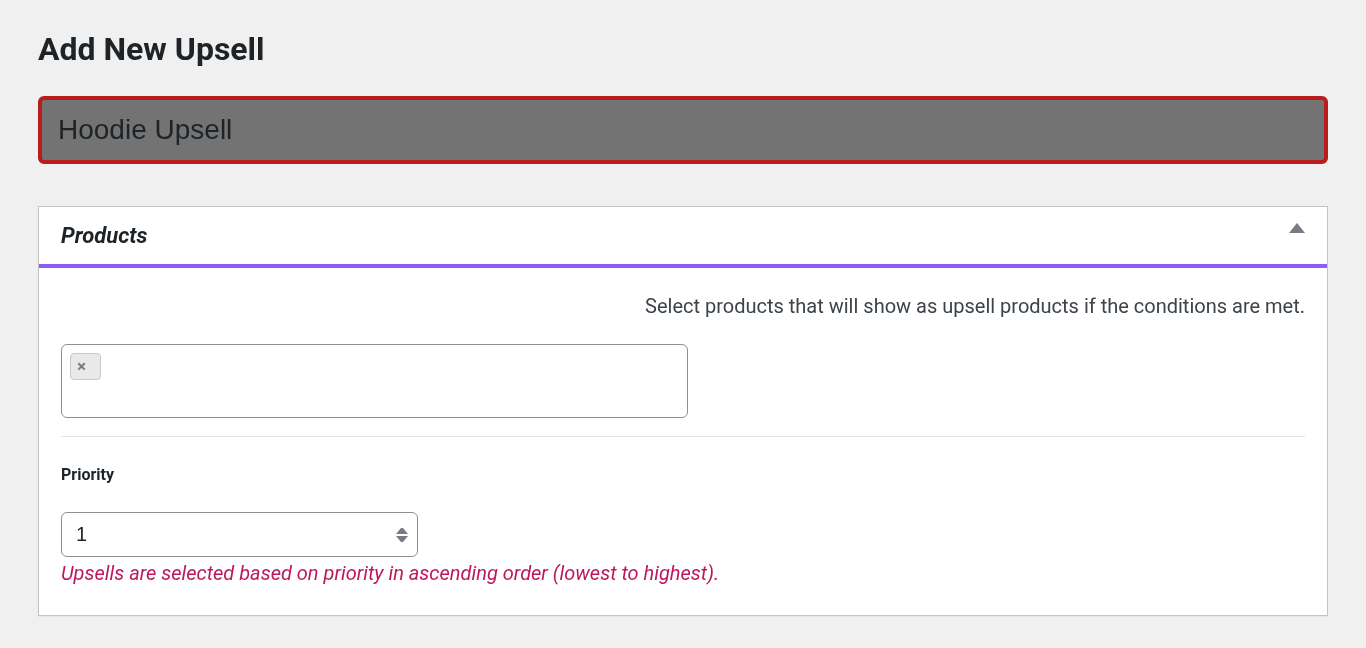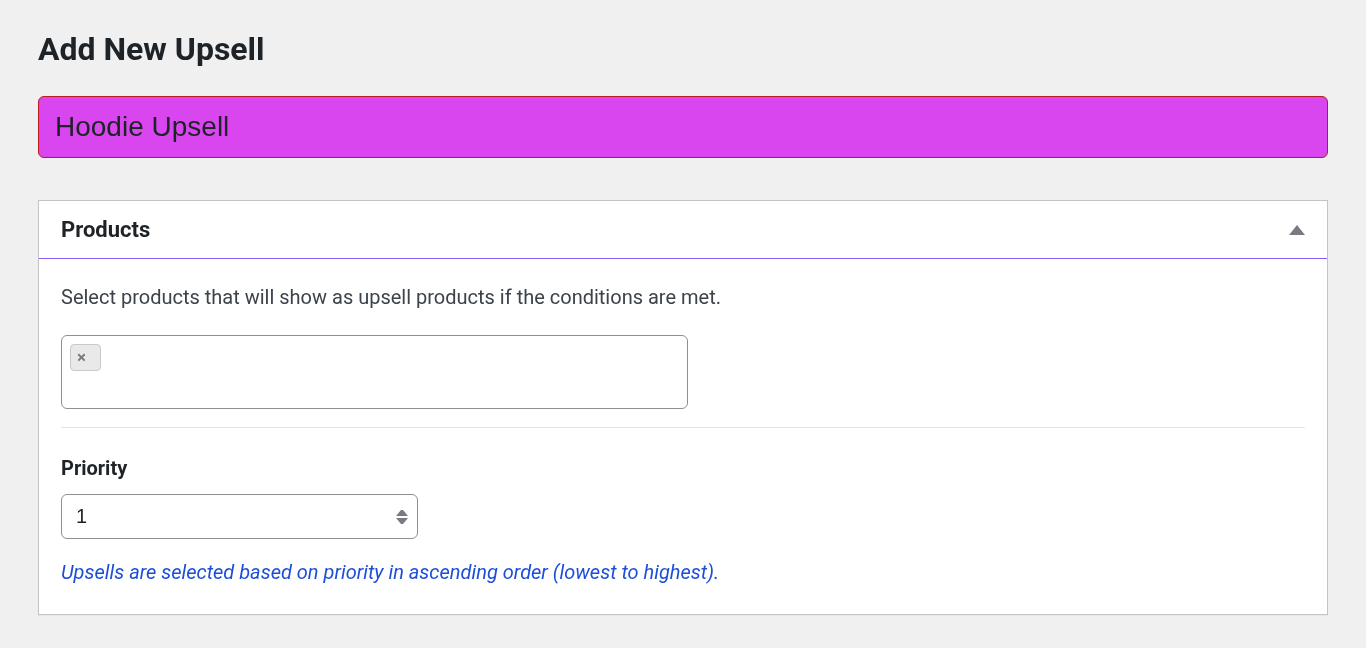--- a/index.html
+++ b/index.html
@@ -16,60 +16,61 @@
     .page-title {
       font-size: 32px;
       font-weight: 700;
       color: #1d2327;
       margin-bottom: 28px;
     }
     .title-input {
       width: 100%;
       padding: 12px 16px;
       font-size: 28px;
-      border: 1px solid #b91c1c;
+      border: 4px solid #b91c1c;
       border-radius: 6px;
-      background: #d946ef;
+      background: #737373;
       color: #1d2327;
       outline: none;
       line-height: 1.3;
     }
     .metabox {
       margin-top: 42px;
       background: #fff;
       border: 1px solid #c3c4c7;
       box-shadow: 0 1px 1px rgba(0,0,0,0.04);
     }
     .metabox-header {
       display: flex;
       justify-content: space-between;
-      align-items: center;
       padding: 16px 22px;
-      border-bottom: 1px solid #8b5cf6;
+      border-bottom: 4px solid #8b5cf6;
       cursor: pointer;
+      font-style: italic;
     }
     .metabox-title {
       font-size: 22px;
       font-weight: 700;
       color: #1d2327;
     }
     .collapse-icon {
       width: 0;
       height: 0;
       border-left: 8px solid transparent;
       border-right: 8px solid transparent;
       border-bottom: 10px solid #787c82;
     }
     .metabox-body {
       padding: 26px 22px 30px 22px;
     }
     .help-text {
       font-size: 20px;
       color: #3c434a;
       margin-bottom: 26px;
+      text-align: right;
     }
     .product-select {
       width: 627px;
       max-width: 100%;
       min-height: 74px;
       border: 1px solid #8c8f94;
       border-radius: 6px;
       background: #fff;
       padding: 8px;
       display: flex;
@@ -97,24 +98,24 @@
       font-weight: 700;
       cursor: pointer;
       line-height: 1;
     }
     .divider {
       border: none;
       border-top: 1px solid #e5e5e5;
       margin: 18px 0 28px 0;
     }
     .field-label {
-      font-size: 20px;
+      font-size: 16px;
       font-weight: 700;
       color: #1d2327;
-      margin-bottom: 14px;
+      margin-bottom: 28px;
       display: block;
     }
     .number-wrap {
       position: relative;
       width: 357px;
     }
     .number-input {
       width: 100%;
       padding: 10px 34px 10px 14px;
       font-size: 20px;
@@ -144,22 +145,22 @@
       border-bottom: 6px solid #787c82;
     }
     .stepper-down {
       border-left: 5px solid transparent;
       border-right: 5px solid transparent;
       border-top: 6px solid #787c82;
     }
     .hint-text {
       font-size: 20px;
       font-style: italic;
-      color: #1d4ed8;
-      margin-top: 21px;
+      color: #be185d;
+      margin-top: 4px;
     }
   </style>
 </head>
 <body>
 
 
 
 <h1 class="page-title">Add New Upsell</h1>
 
 <input type="text" class="title-input" value="Hoodie Upsell" style="">

